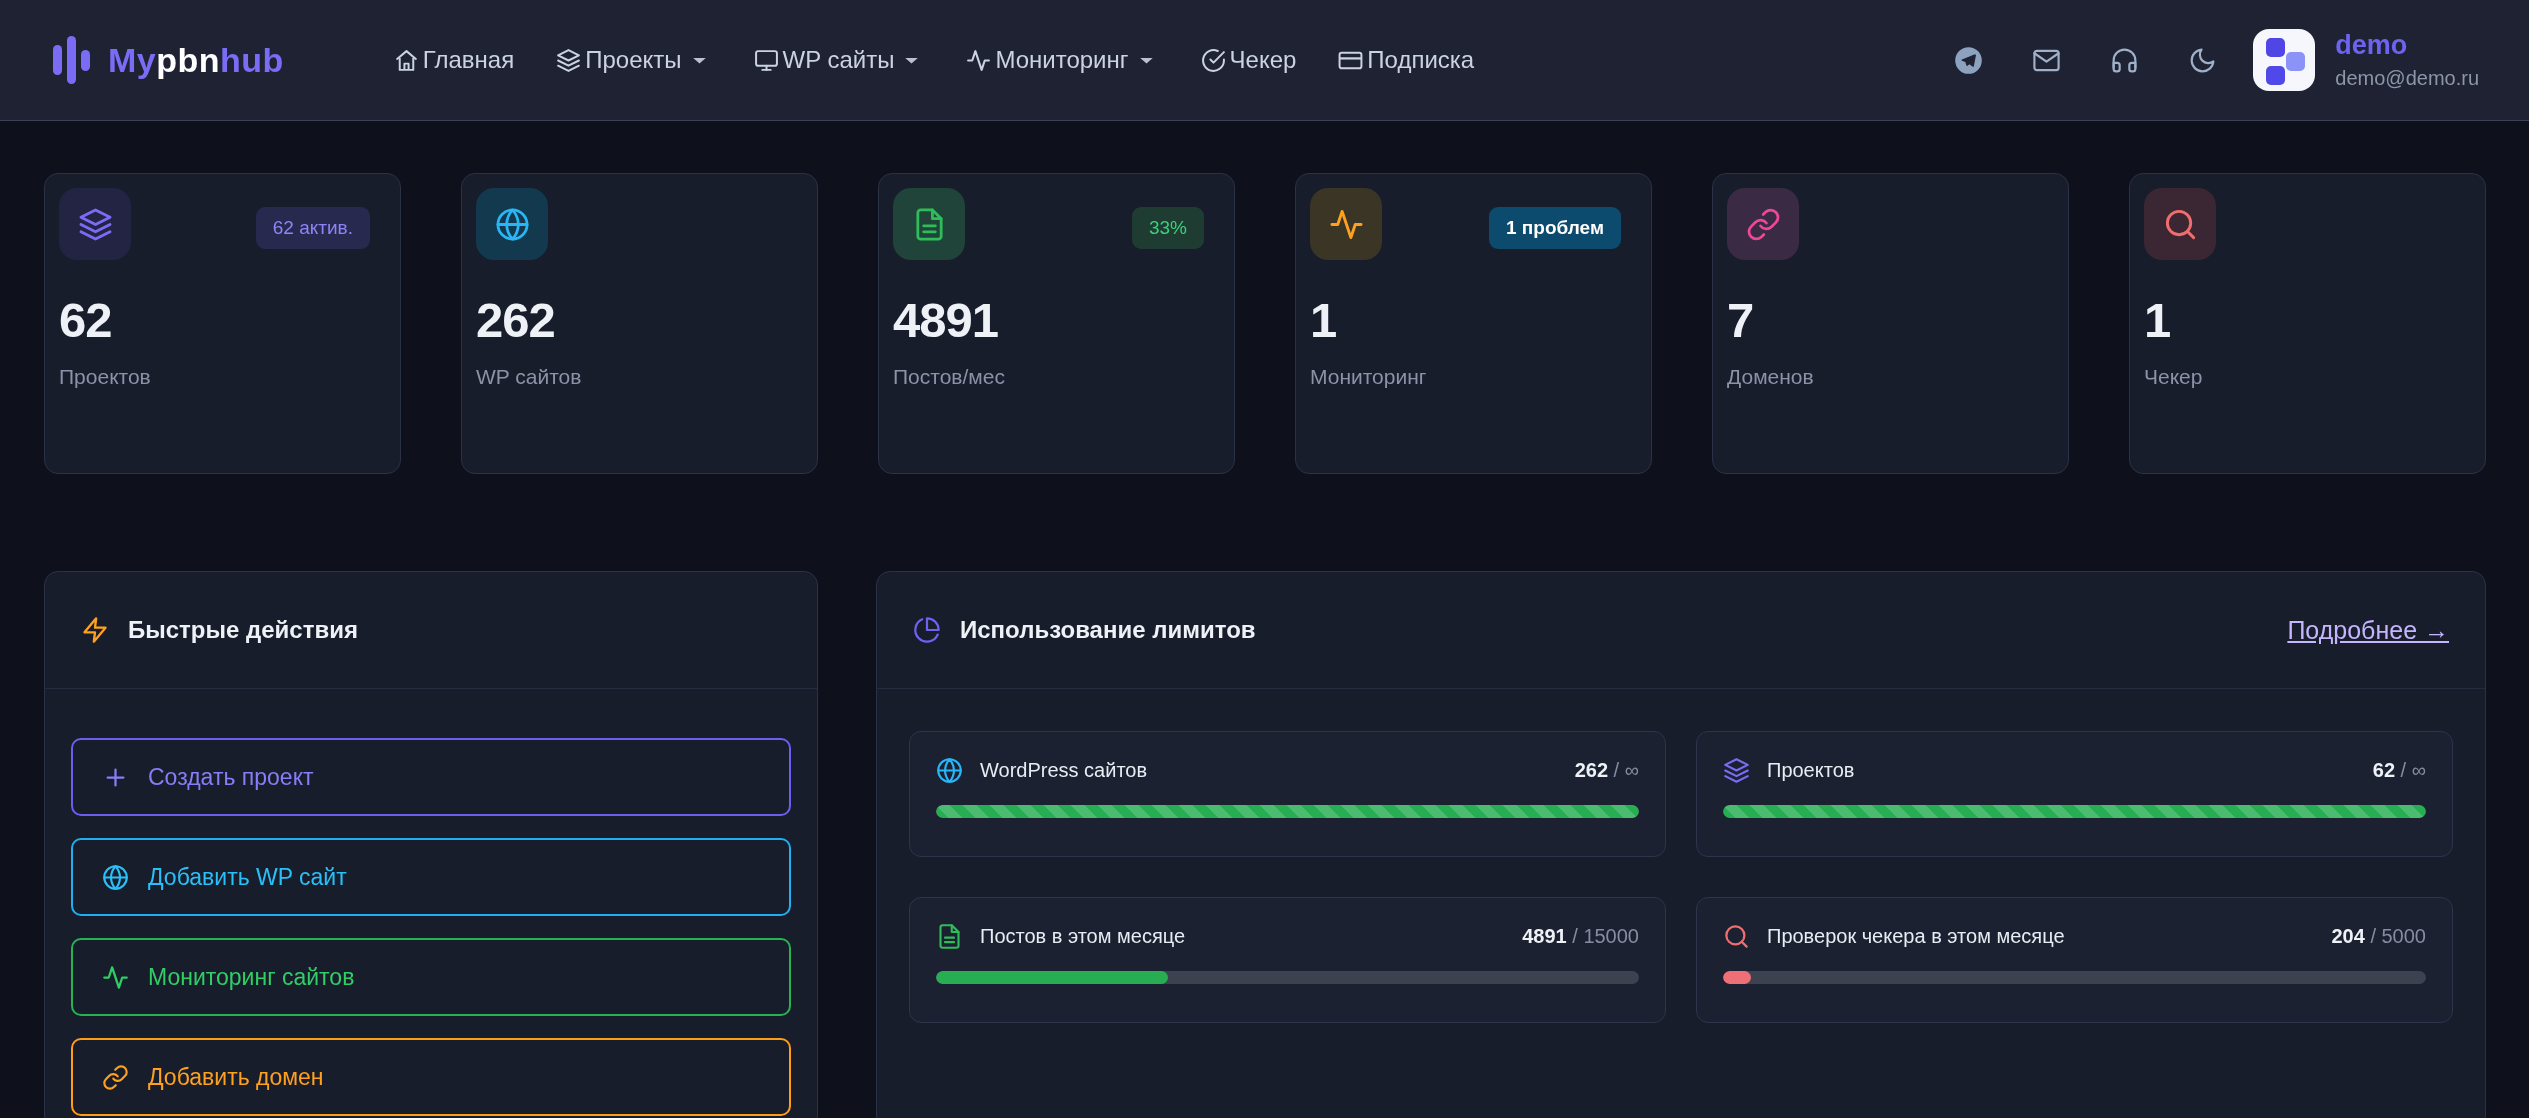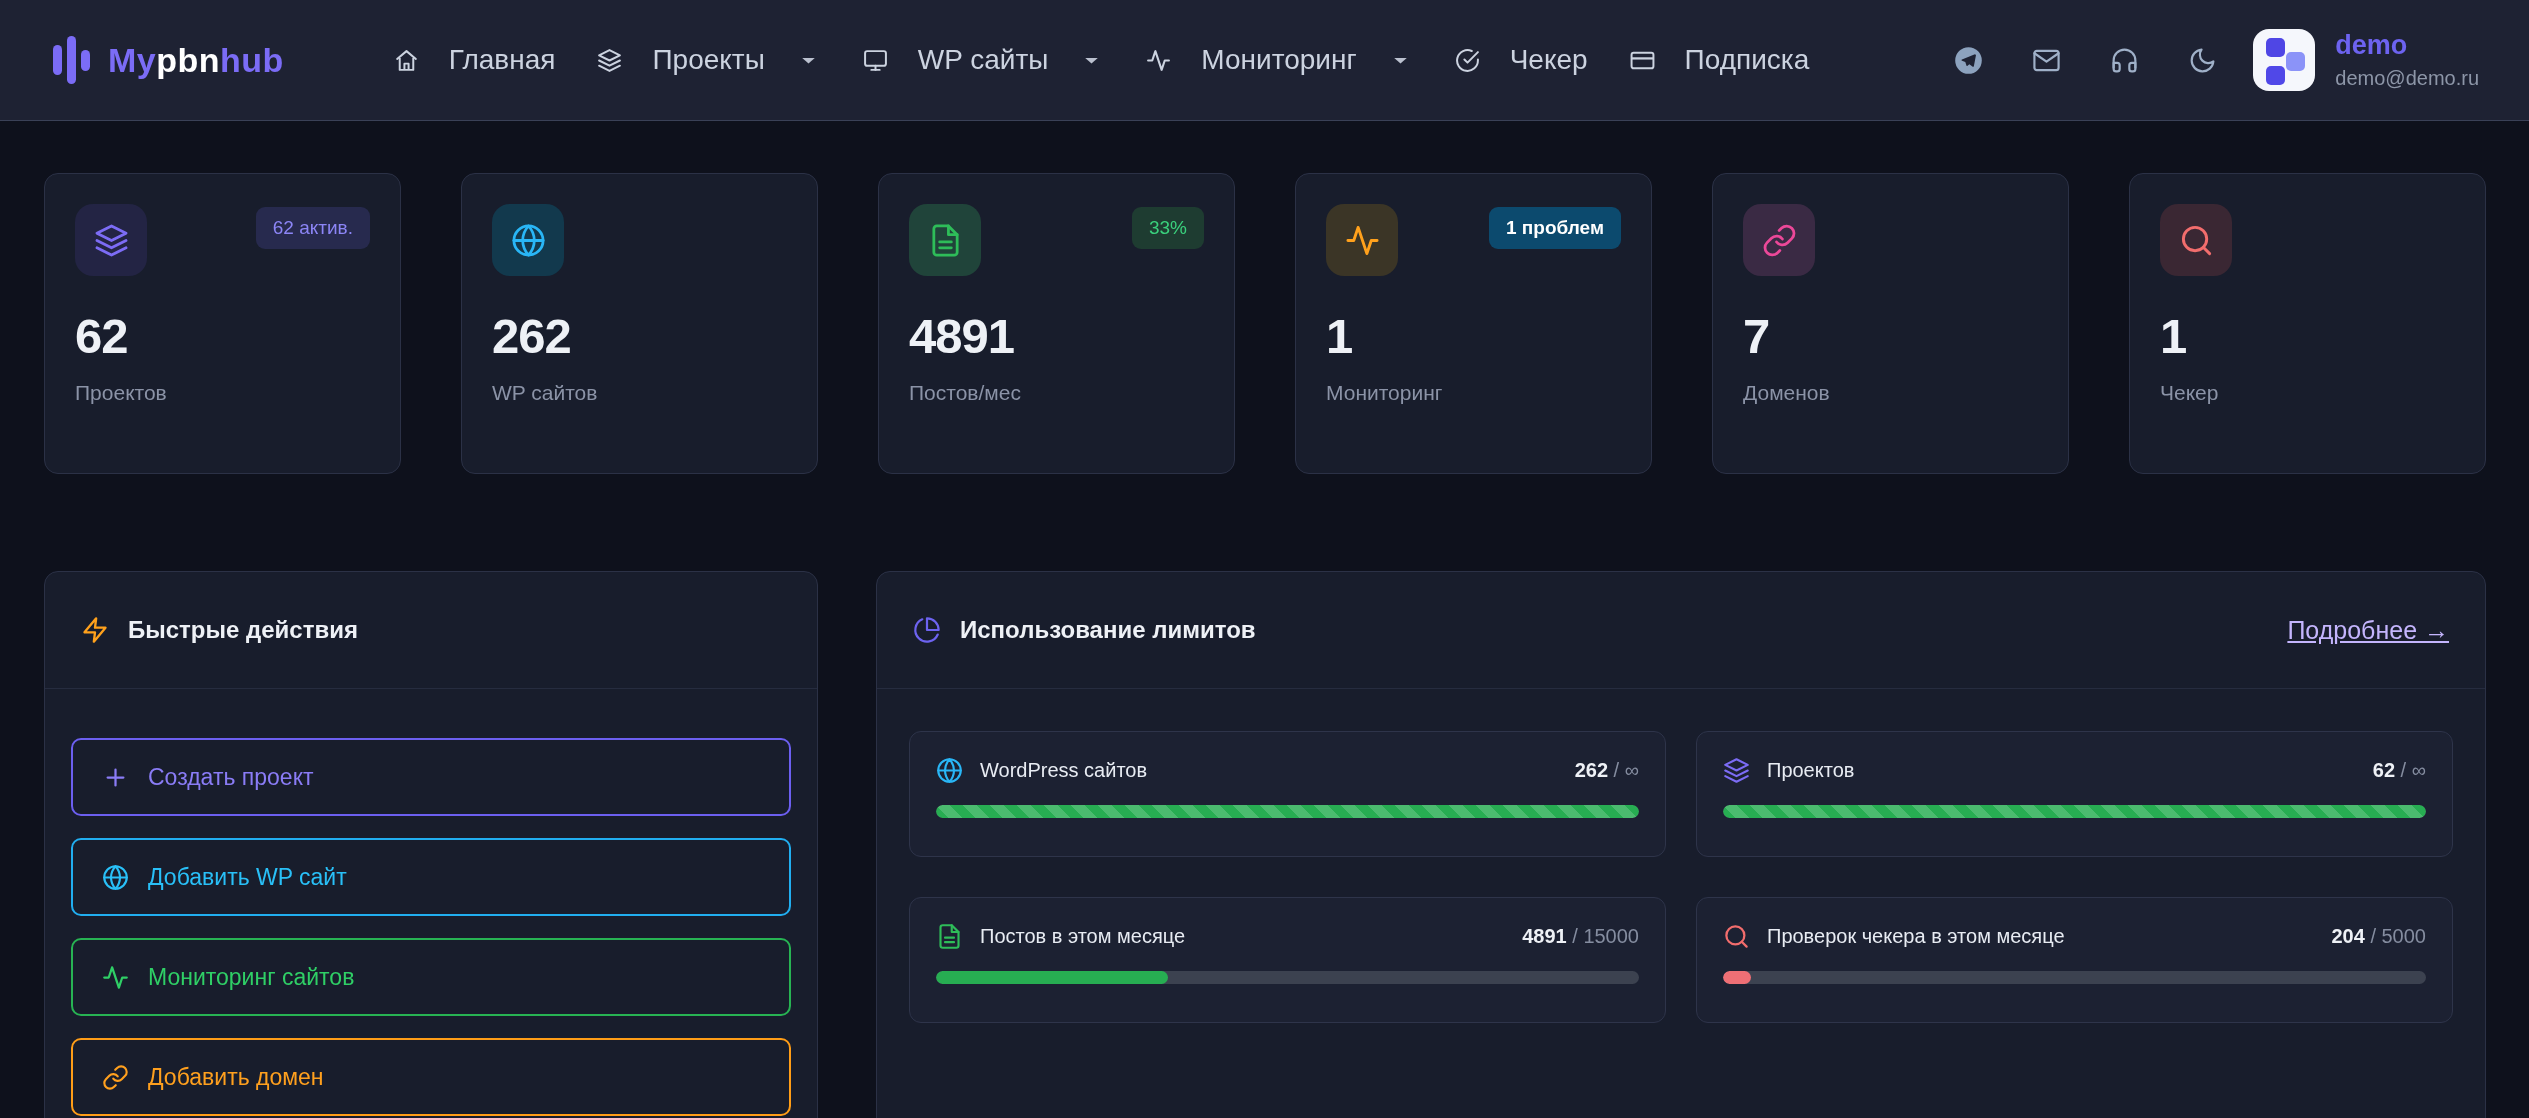--- a/index.html
+++ b/index.html
@@ -10,42 +10,42 @@
   .navbar { height:121px; background:#1e2233; border-bottom:1px solid #3a4157;
     display:flex; align-items:center; padding:0 50px 0 53px; }
   .brand { display:flex; align-items:center; gap:18px; cursor:pointer; }
   .brand-bars { display:flex; align-items:center; gap:5px; height:48px; }
   .brand-bars i { display:block; width:9px; border-radius:5px; background:#7b6cf6; }
   .bar1 { height:30px; } .bar2 { height:48px; background:#8a79f8; } .bar3 { height:21px; }
   .brand-text { font-size:34px; font-weight:700; color:#7b6cf6; letter-spacing:.5px; }
   .brand-text .w { color:#ffffff; }
 
   .nav-menu { display:flex; align-items:center; gap:42px; margin-left:110px; list-style:none; }
-  .nav-item { display:flex; align-items:center; gap:30px; color:#ccd3e0; font-size:28px; cursor:pointer; white-space:nowrap; }
+  .nav-item { display:flex; align-items:center; gap:4px; color:#ccd3e0; font-size:24px; cursor:pointer; white-space:nowrap; }
   .nav-item svg { width:25px; height:25px; flex:none; }
   .caret { width:15px; height:15px; margin-left:1px; opacity:.9; }
 
   .nav-right { margin-left:auto; display:flex; align-items:center; }
   .icon-btn { color:#9fb0c8; margin-left:49px; cursor:pointer; display:flex; }
   .icon-btn svg { width:29px; height:29px; }
   .tg { color:#8ca2be; }
   .user { display:flex; align-items:center; gap:20px; margin-left:36px; cursor:pointer; }
   .avatar { width:62px; height:62px; background:#f5f7fc; border-radius:16px; position:relative; flex:none; }
   .avatar i { position:absolute; width:19px; height:19px; border-radius:5px; }
   .sq1 { left:13px; top:9px;  background:#4f46e5; }
   .sq2 { left:33px; top:23px; background:#8b93f8; }
   .sq3 { left:13px; top:37px; background:#5048e8; }
   .user-name  { color:#6d63f0; font-size:27px; font-weight:600; line-height:1.15; }
   .user-email { color:#8d96a8; font-size:20px; margin-top:5px; }
 
   
   main { padding:52px 43px 0 44px; }
   .stats-row { display:grid; grid-template-columns:repeat(6,1fr); gap:60px; }
   .stat-card { background:#181d2c; border:1px solid #2b3146; border-radius:14px;
-    height:301px; padding:30px; position:relative; }
+    height:301px; padding:14px; position:relative; }
   .tile { width:72px; height:72px; border-radius:18px; display:flex; align-items:center; justify-content:center; }
   .tile svg { width:35px; height:35px; }
   .tile-projects  { background:#232444; color:#7c6cf5; }
   .tile-wp        { background:#12394d; color:#29b6f6; }
   .tile-posts     { background:#20443a; color:#2ebd59; }
   .tile-mon       { background:#3b3526; color:#ffa11c; }
   .tile-dom       { background:#3a2a44; color:#ec4899; }
   .tile-check     { background:#3a2733; color:#f26d6d; }
   .badge { position:absolute; top:33px; right:30px; font-size:19px; padding:10px 17px; border-radius:9px; }
   .badge-purple { background:#272a4e; color:#8c85f6; }

